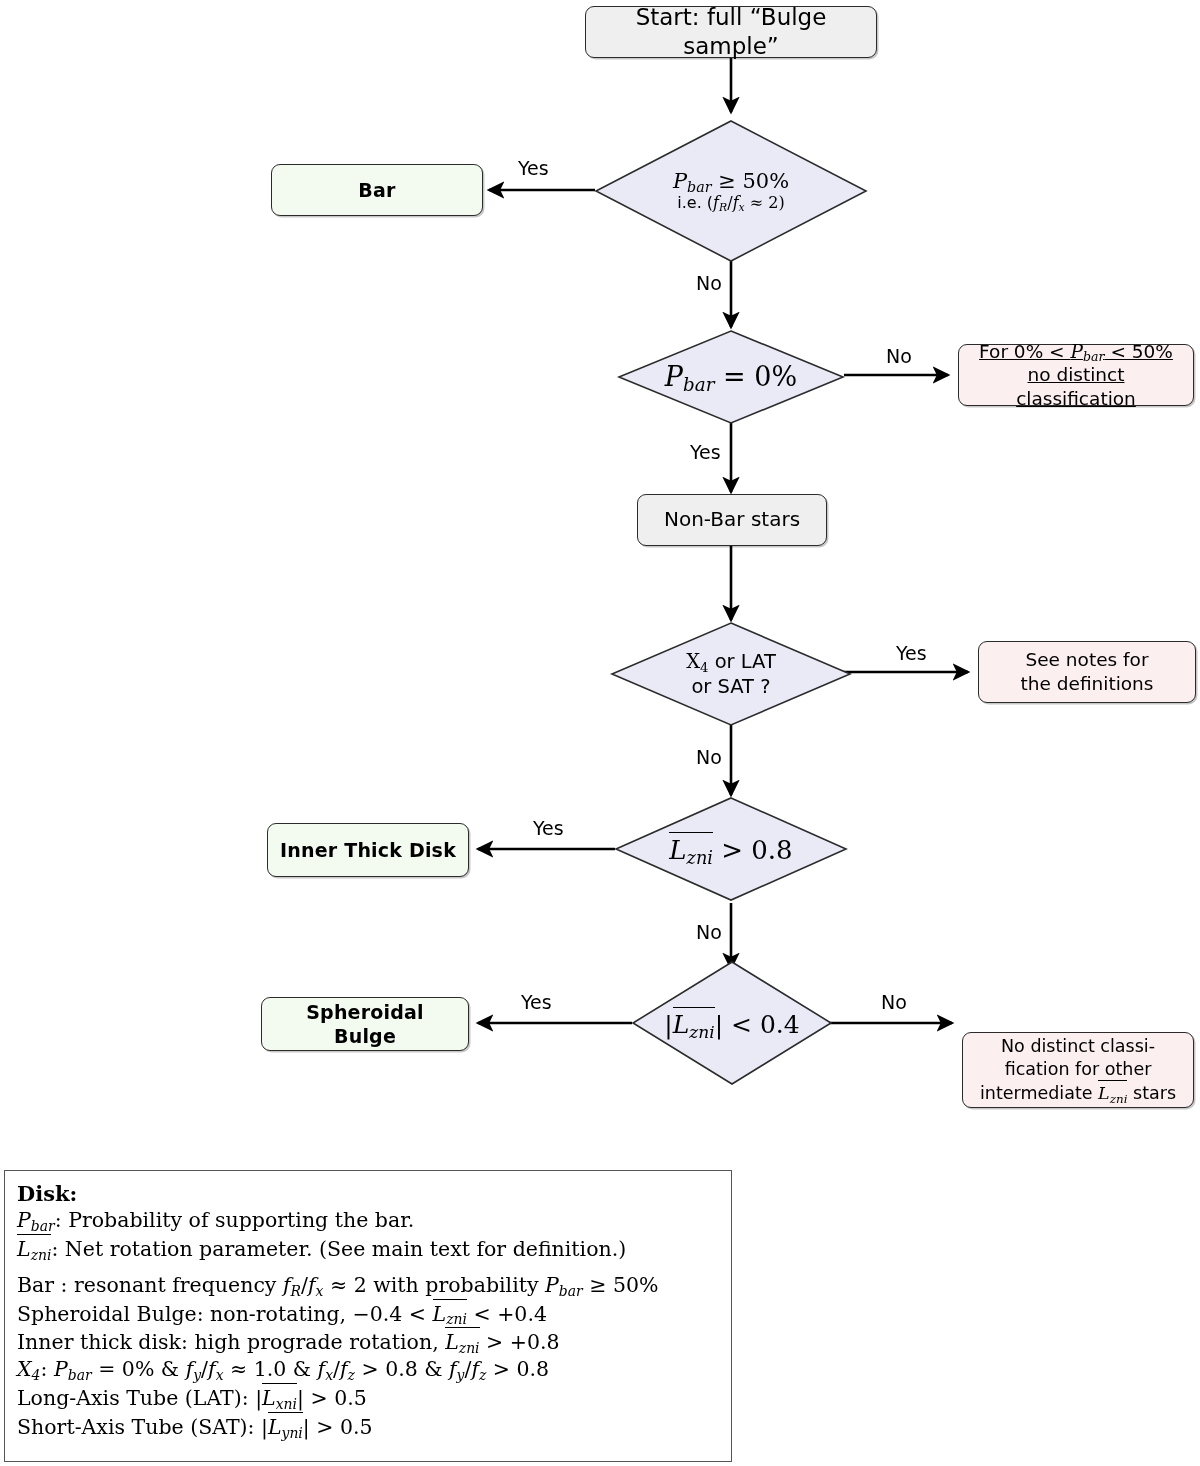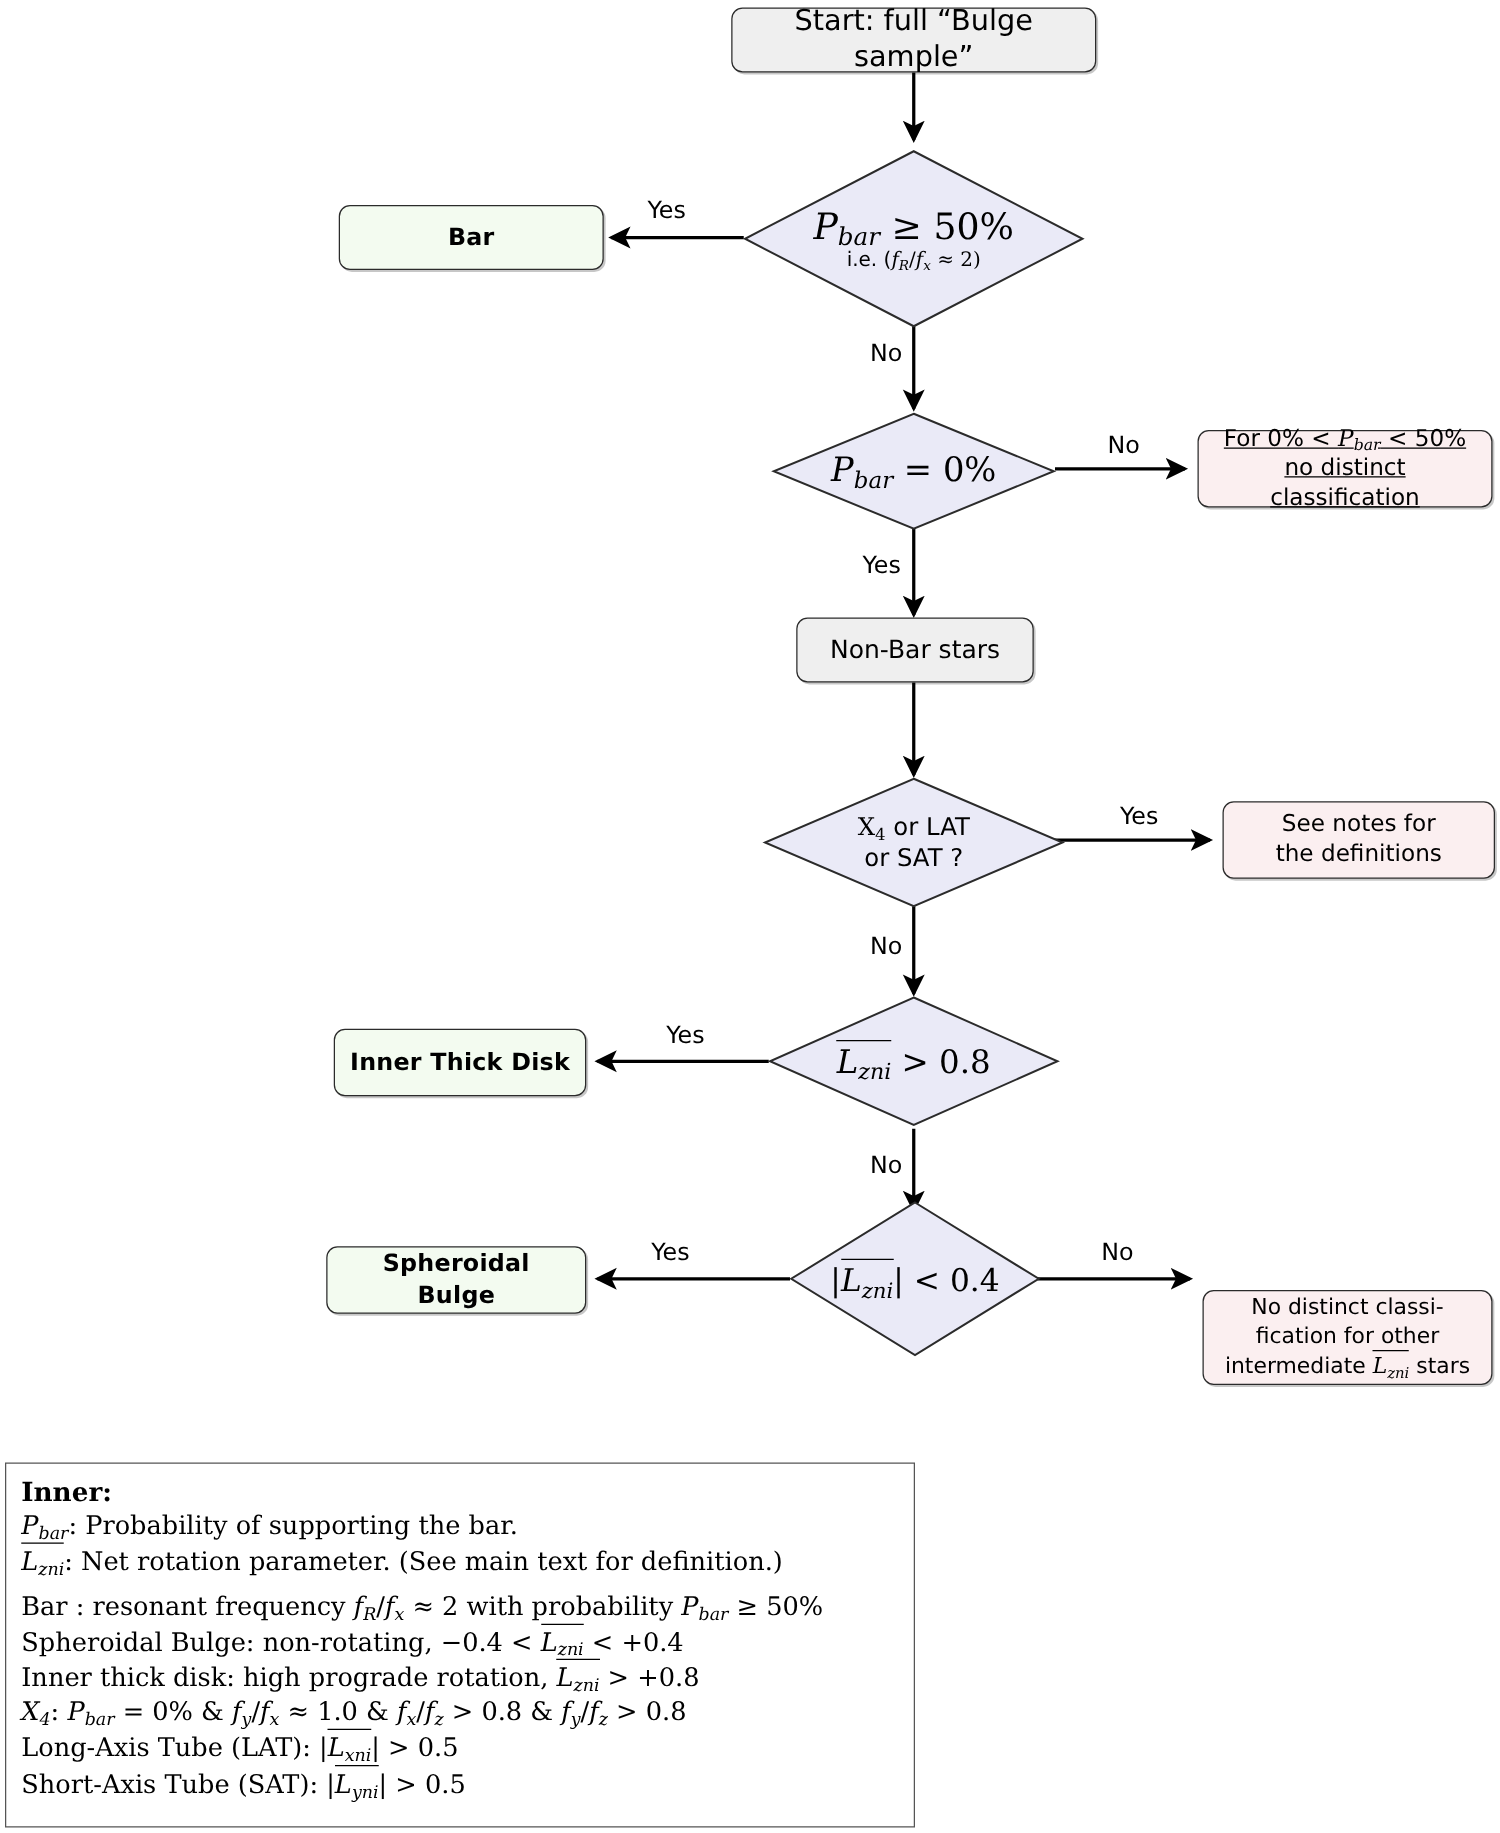--- a/index.html
+++ b/index.html
@@ -89,21 +89,21 @@
 
   <div class="node box grey" style="left:585px;top:6px;width:292px;height:52px;">
     <span class="txt t-start">Start: full “Bulge sample”</span>
   </div>
 
   <div class="diamond" style="left:595px;top:120px;width:272px;height:142px;">
     <svg width="272" height="142" viewBox="0 0 272 142">
       <polygon points="136,1 271,71 136,141 1,71" fill="#eaeaf7" stroke="#2b2b2b" stroke-width="1.6"></polygon>
     </svg>
     <div class="dlabel">
-      <div style="font-size:29px;text-align:center;">
+      <div style="font-size:21px;text-align:center;">
         <span class="mathit">P</span><sub class="mathit">bar</sub><span class="mathrm">&nbsp;≥&nbsp;50%</span>
       </div>
       <div style="font-size:16px;margin-top:1px;">
         i.e.&nbsp;(<span class="mathit">f</span><sub class="mathit">R</sub><span class="mathrm">/</span><span class="mathit">f</span><sub class="mathit">x</sub><span class="mathrm">&nbsp;≈&nbsp;2)</span>
       </div>
 
     </div>
   </div>
 
   <div class="elabel" style="left:518px;top:157px;">Yes</div>
@@ -191,36 +191,36 @@
       <div style="font-size:25px;">
         <span class="mathrm">|</span><span class="ovl"><span class="mathit">L</span><sub class="mathit">zni</sub></span><span class="mathrm">|&nbsp;&lt;&nbsp;0.4</span>
       </div>
 
     </div>
   </div>
 
   <div class="elabel" style="left:521px;top:991px;">Yes</div>
   <div class="elabel" style="left:881px;top:991px;">No</div>
 
-  <div class="node box green" style="left:261px;top:997px;width:208px;height:54px;align-items:flex-end;">
+  <div class="node box green" style="left:261px;top:997px;width:208px;height:54px;">
     <span class="txt t-bold">Spheroidal Bulge</span>
   </div>
 
   <div class="node box pink" style="left:962px;top:1032px;width:232px;height:76px;">
     <span class="txt t-note" style="font-size:17.5px;">
       <span>No distinct classi-</span><br>
       <span>fication for other</span><br>
       <span>
         <span>intermediate </span><span class="ovl"><span class="mathit">L</span><sub class="mathit">zni</sub></span><span> stars</span>
       </span>
     </span>
   </div>
 
   <div id="notes-panel">
-    <div class="ntitle">Inner:</div>
+    <div class="ntitle">Disk:</div>
 
     <div class="nline">
       <span class="mathit">P</span><sub class="mathit">bar</sub><span>: Probability of supporting the bar.</span>
     </div>
 
     <div class="nline">
       <span class="ovl"><span class="mathit">L</span><sub class="mathit">zni</sub></span><span>: Net rotation parameter. (See main text for definition.)</span>
     </div>
 
     <div class="gap"></div>

